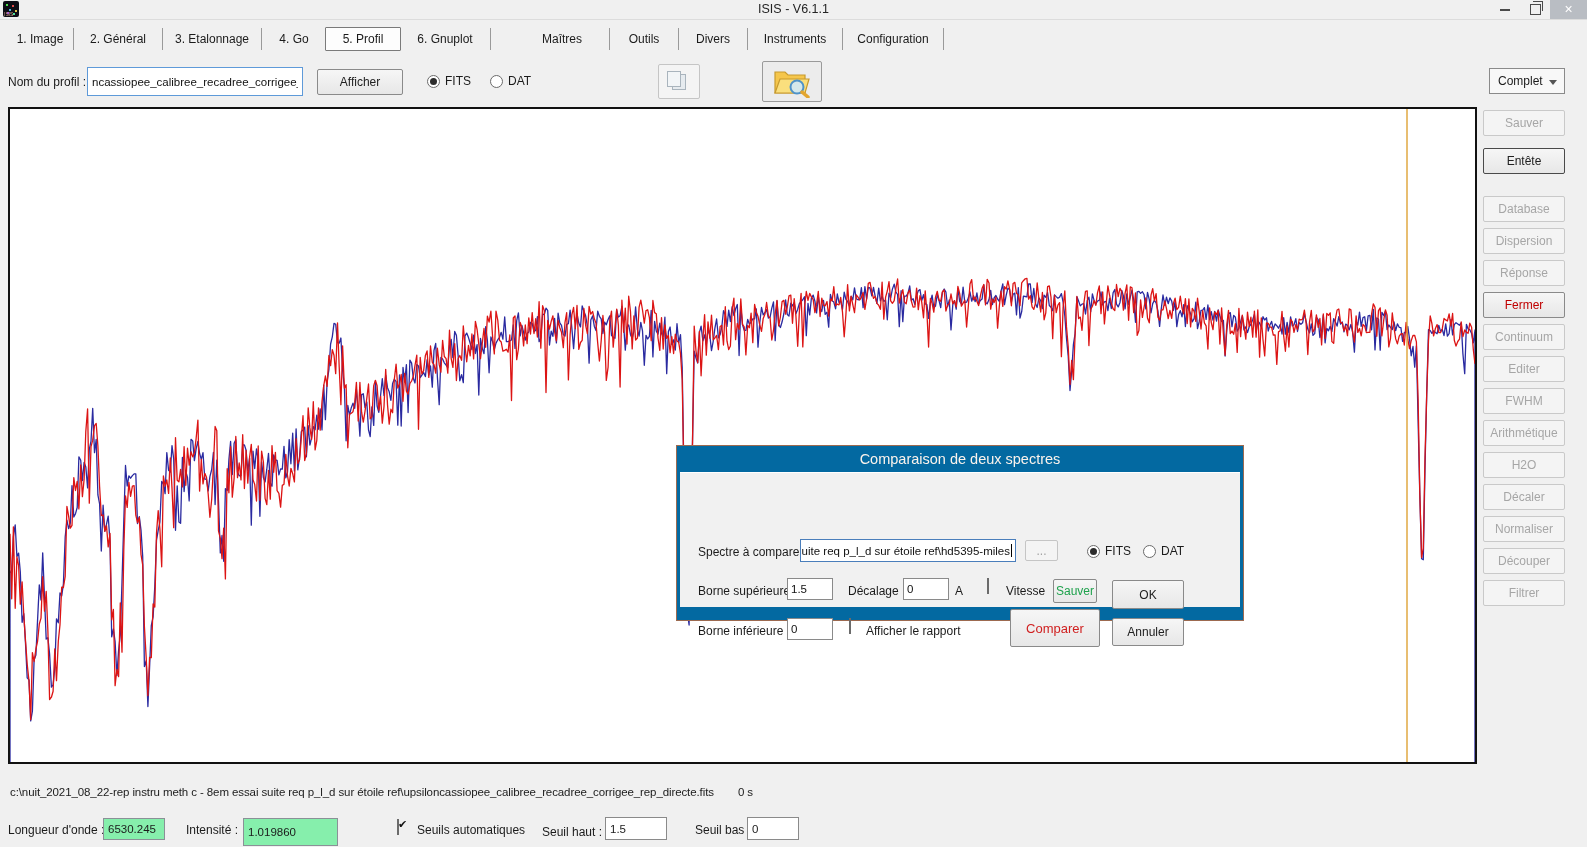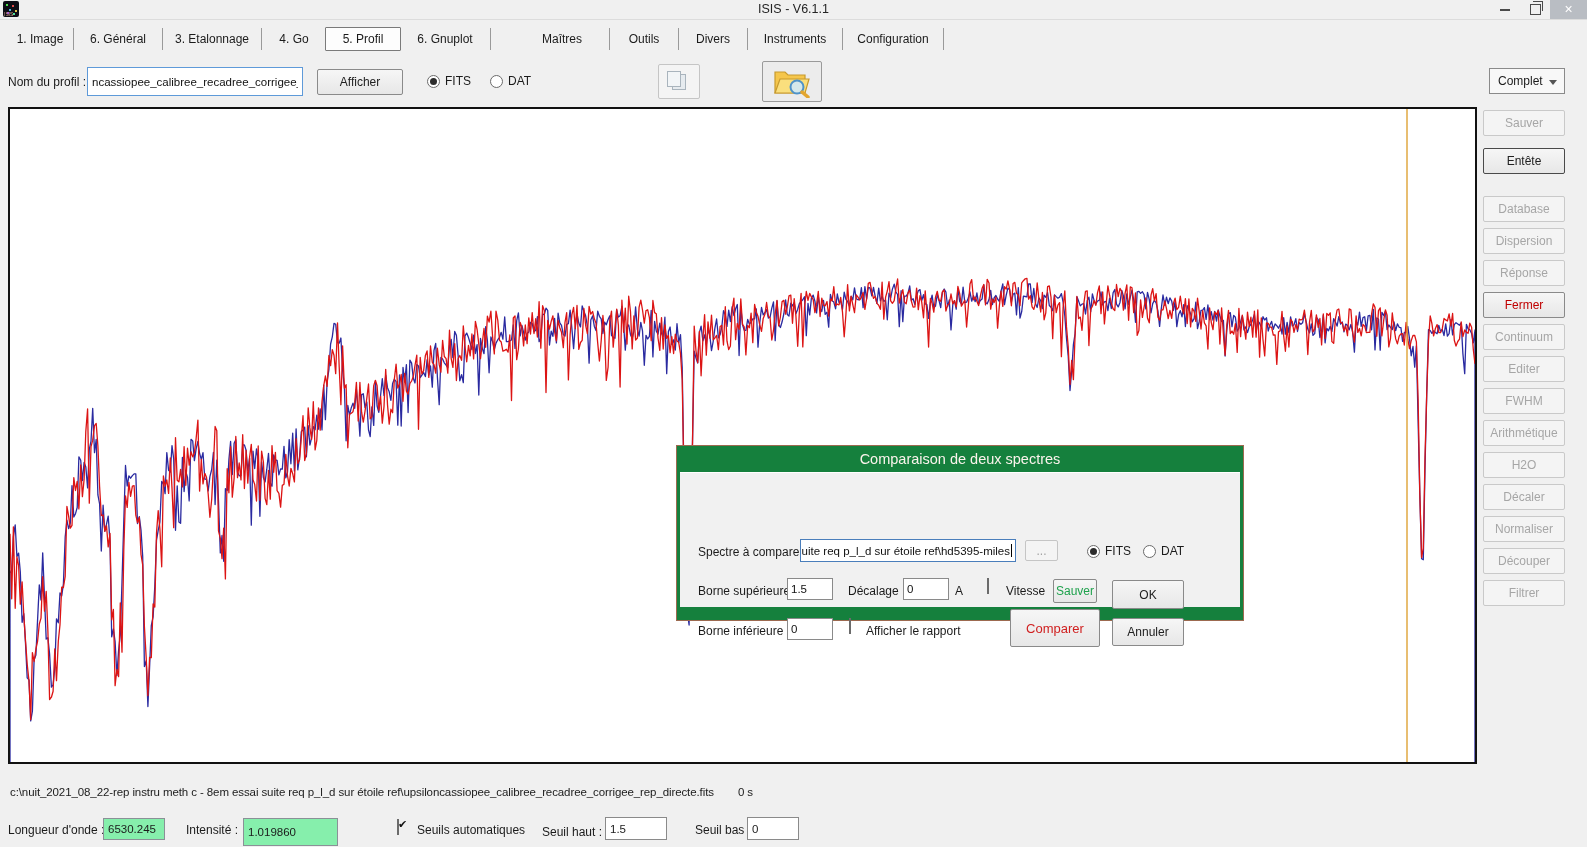--- a/index.html
+++ b/index.html
@@ -60,21 +60,21 @@
   #chart{left:8px;top:107px;width:1465px;height:653px;background:#fff;border:2px solid #111;}
   #chart svg{display:block;width:100%;height:100%;}
 
   
   .side-btn{left:1483px;width:82px;height:26px;}
   .side-btn.disabled{background:#f4f4f4;border-color:#c9c9c9;color:#a6a6a6;}
   .side-btn.accent-red{color:#c00000;}
   .side-btn.strong{border-color:#4a4a4a;}
 
   
-  #dialog{left:677px;top:446px;width:566px;height:174px;background:#15803d;z-index:10;box-shadow:0 0 0 1px #9c6a50;}
+  #dialog{left:677px;top:446px;width:566px;height:174px;background:#0369a1;z-index:10;box-shadow:0 0 0 1px #9c6a50;}
   #dialog-header{position:absolute;left:0;top:0;width:566px;height:26px;display:flex;align-items:center;justify-content:center;
     color:#fbf3ec;font-size:14.5px;}
   #dialog-body{position:absolute;left:3px;top:26px;width:560px;height:134px;background:#f1f1f1;border-top:1px solid #fff;}
   .dlg-input{background:#fff;border:1px solid #8a8a8a;font-size:11.5px;padding:0 3px;box-sizing:border-box;color:#111;
     display:flex;align-items:center;overflow:hidden;}
   #spectre-input{border:1px solid #4a7ebb;justify-content:flex-end;white-space:nowrap;}
   .caret{display:inline-block;width:1px;height:13px;background:#000;margin-left:1px;flex:0 0 auto;}
   .green-text{color:#1fa24d;}
   .red-text{color:#d02020;}
 
@@ -101,21 +101,21 @@
     </div>
   <div id="btn-close" class="abs win-btn">
       <span class="x">×</span>
     </div>
 </div>
 
 
 <div id="tabs" class="abs">
     <div class="tab" style="width: 64px;">1. Image</div>
     <div class="tab-sep"></div>
-    <div class="tab" style="width: 86px;">6. Général</div>
+    <div class="tab" style="width: 86px;">2. Général</div>
     <div class="tab-sep"></div>
     <div class="tab" style="width: 96px;">3. Etalonnage</div>
     <div class="tab-sep"></div>
     <div class="tab" style="width: 62px;">4. Go</div>
     <div class="tab selected" style="width: 74px;">5. Profil</div>
     <div class="tab" style="width: 88px;">6. Gnuplot</div>
     <div class="tab-sep"></div>
     <div class="tab" style="width: 92px; margin-left: 24px;">Maîtres</div>
     <div class="tab-sep"></div>
     <div class="tab" style="width: 66px;">Outils</div>

